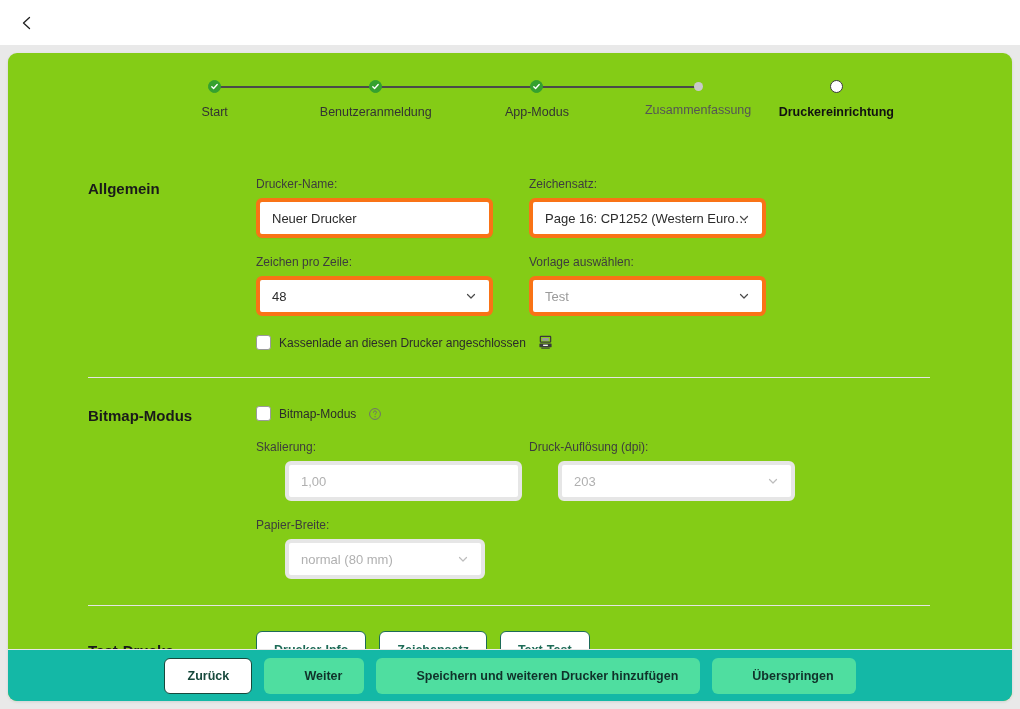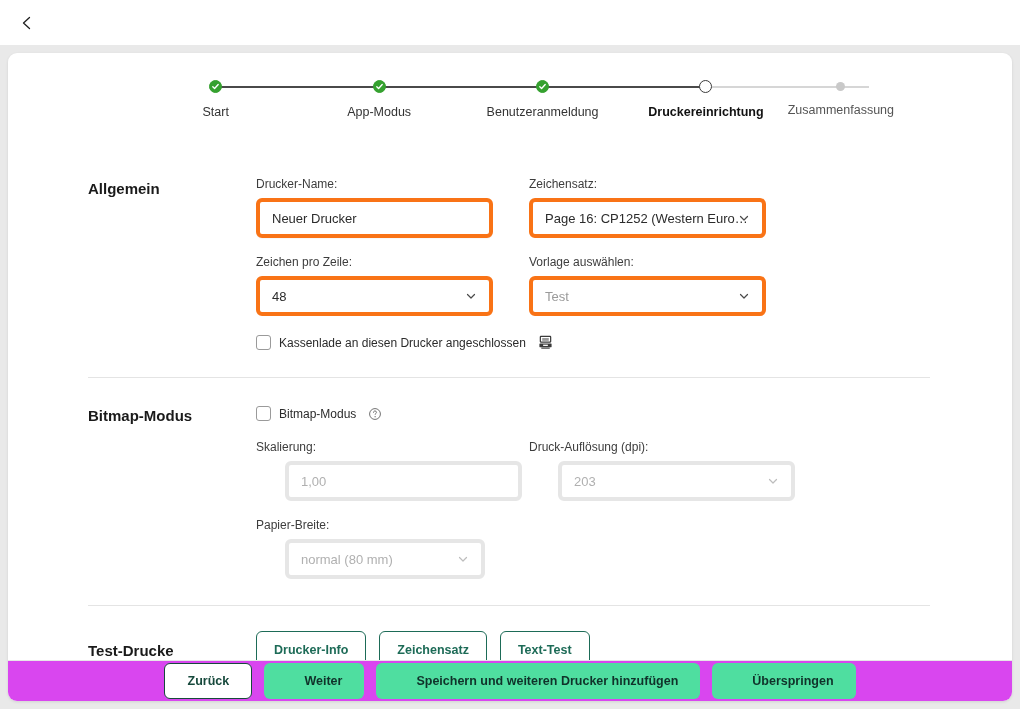--- a/index.html
+++ b/index.html
@@ -40,21 +40,21 @@
     top: 45px; left: 0;
     width: 1020px;
     height: 664px;
     background: #e9e9e9;
   }
   .card {
     position: absolute;
     left: 8px; top: 8px;
     width: 1004px;
     height: 648px;
-    background: #ffffff;
+    background: #84cc16;
     border-radius: 9px;
     box-shadow: 0 1px 3px rgba(0,0,0,.10);
     overflow: hidden;
   }
 
   
   .stepper {
     position: relative;
     margin: 27px 0 0 0;
     height: 60px;
@@ -210,22 +210,22 @@
     justify-content: center;
   }
   .btn-row { display: flex; gap: 13px; }
 
   
   .footer {
     position: absolute;
     left: 8px;
     bottom: 8px;
     width: 1004px;
-    height: 41px;
-    background: #d946ef;
+    height: 52px;
+    background: #14b8a6;
     border-top: 1px solid #e7e7e7;
     border-bottom-left-radius: 9px;
     border-bottom-right-radius: 9px;
     display: flex;
     align-items: center;
     justify-content: center;
     gap: 12px;
     z-index: 4;
   }
   .fbtn {
@@ -282,43 +282,43 @@
           <div class="step-label">Start</div>
         </div>
 
         <div class="step">
           <div class="line"></div>
           <div class="dot done">
             <svg width="9" height="9" viewBox="0 0 10 10">
                 <path d="M2 5.2 L4 7.2 L8 2.8" stroke="#ffffff" stroke-width="1.5" fill="none" stroke-linecap="round" stroke-linejoin="round"></path>
               </svg>
           </div>
-          <div class="step-label">App-Modus</div>
+          <div class="step-label">Benutzeranmeldung</div>
         </div>
 
         <div class="step">
           <div class="line"></div>
           <div class="dot done">
             <svg width="9" height="9" viewBox="0 0 10 10">
                 <path d="M2 5.2 L4 7.2 L8 2.8" stroke="#ffffff" stroke-width="1.5" fill="none" stroke-linecap="round" stroke-linejoin="round"></path>
               </svg>
           </div>
-          <div class="step-label">Benutzeranmeldung</div>
+          <div class="step-label">App-Modus</div>
+        </div>
+
+        <div class="step">
+
+          <div class="dot future"></div>
+          <div class="step-label muted">Zusammenfassung</div>
         </div>
 
         <div class="step future-line">
           <div class="line"></div>
           <div class="dot current"></div>
           <div class="step-label active">Druckereinrichtung</div>
-        </div>
-
-        <div class="step">
-
-          <div class="dot future"></div>
-          <div class="step-label muted">Zusammenfassung</div>
         </div>
 
       </div>
     </div>
 
     <div class="section" style="margin-top:37px;">
       <div class="sec-title">Allgemein</div>
       <div class="sec-body">
 
         <div class="row">

